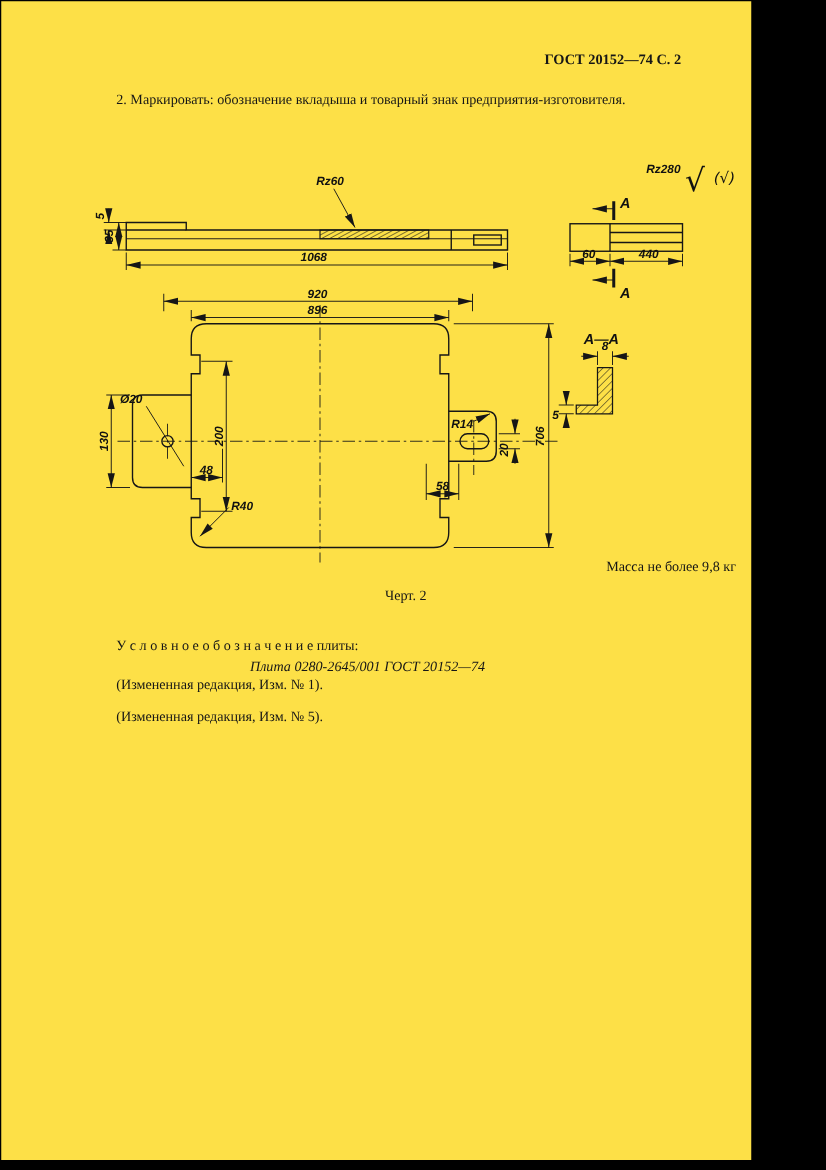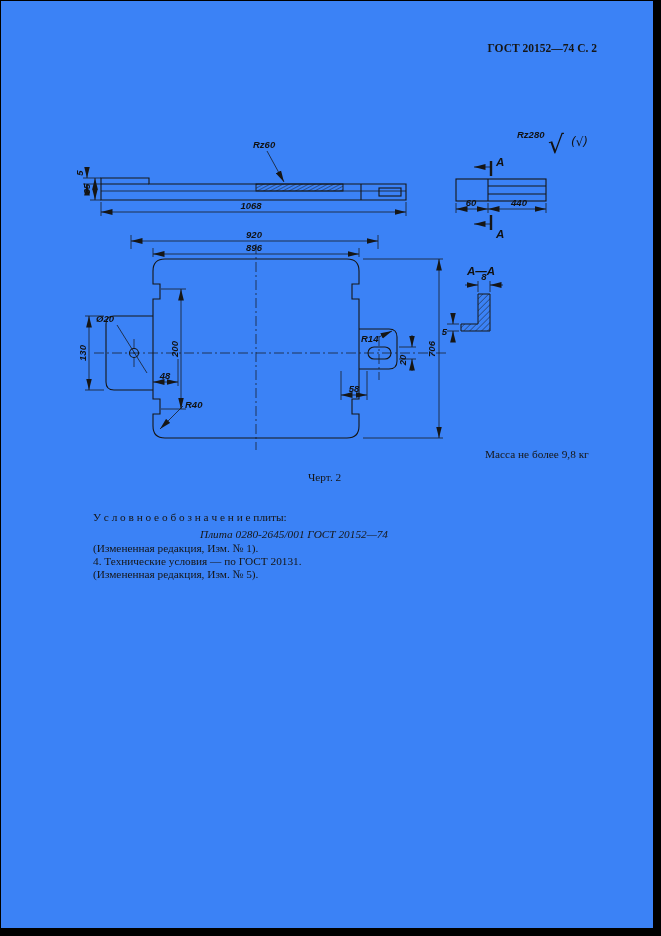--- a/index.html
+++ b/index.html
@@ -1,17 +1,17 @@
 <!DOCTYPE html>
 <html><head>
 <meta charset="utf-8">
 <style>
   html,body{margin:0;padding:0}
   body{width:661px;height:936px;background:#000;position:relative;overflow:hidden}
-  .page{position:absolute;left:1px;top:1px;width:652px;height:927px;background:#3b82f6;color:#161616;
+  .page{position:absolute;left:1px;top:1px;width:600px;height:927px;background:#fde047;color:#161616;
         font-family:"Liberation Serif",serif}
   .abs{position:absolute;white-space:nowrap}
   .hdr{font-weight:bold;font-size:11.5px}
   .txt{font-size:11.3px}
   .ital{font-style:italic}
   .bold{font-weight:normal}
   svg.fig{position:absolute;left:0;top:115px}
   .s1{stroke:#161616;stroke-width:1.1;fill:none}
   .s0{stroke:#161616;stroke-width:0.75;fill:none}
   .cl{stroke:#161616;stroke-width:0.7;fill:none;stroke-dasharray:10 3 2 3}
@@ -21,20 +21,21 @@
   text.chk{font:italic 25px "DejaVu Sans",sans-serif;fill:#111}
   text.chk2{font:italic 12px "DejaVu Sans",sans-serif;fill:#111}
 </style>
 </head>
 <body>
 
 <div class="page">
 
   <div class="abs hdr" style="right:56px;top:41px">ГОСТ 20152—74 С. 2</div>
 
+  <div class="abs txt" style="left:92px;top:73px">2. Маркировать: обозначение вкладыша и товарный знак предприятия-изготовителя.</div>
 
   <svg class="fig" width="661" height="380" viewBox="0 0 661 380">
     <defs>
       <marker id="aE" markerUnits="userSpaceOnUse" markerWidth="12" markerHeight="7" viewBox="0 0 12 7" refX="11.5" refY="3.5" orient="auto">
           <path d="M0,0.6 L11.5,3.5 L0,6.4 Z" fill="#161616"></path>
         </marker>
       <marker id="aS" markerUnits="userSpaceOnUse" markerWidth="12" markerHeight="7" viewBox="0 0 12 7" refX="0.5" refY="3.5" orient="auto">
           <path d="M12,0.6 L0.5,3.5 L12,6.4 Z" fill="#161616"></path>
         </marker>
       <pattern id="h1" patternUnits="userSpaceOnUse" width="4.2" height="4.2" patternTransform="rotate(45)">
@@ -202,16 +203,15 @@
       </g>
     </g>
   </svg>
 
   <div class="abs txt" style="left:484px;top:447px">Масса не более 9,8 кг</div>
   <div class="abs txt" style="left:307px;top:470px">Черт. 2</div>
 
   <div class="abs txt" style="left:92px;top:510px">У с л о в н о е   о б о з н а ч е н и е   плиты:</div>
   <div class="abs txt ital" style="left:199px;top:527px">Плита 0280-2645/001 ГОСТ 20152—74</div>
   <div class="abs txt bold" style="left:92px;top:541px">(Измененная редакция, Изм. № 1).</div>
-  <div class="abs txt" style="left:92px;top:554px">4. Технические условия — по ГОСТ 20131.</div>
   <div class="abs txt bold" style="left:92px;top:567px">(Измененная редакция, Изм. № 5).</div>
 
 </div>
 
 </body></html>

